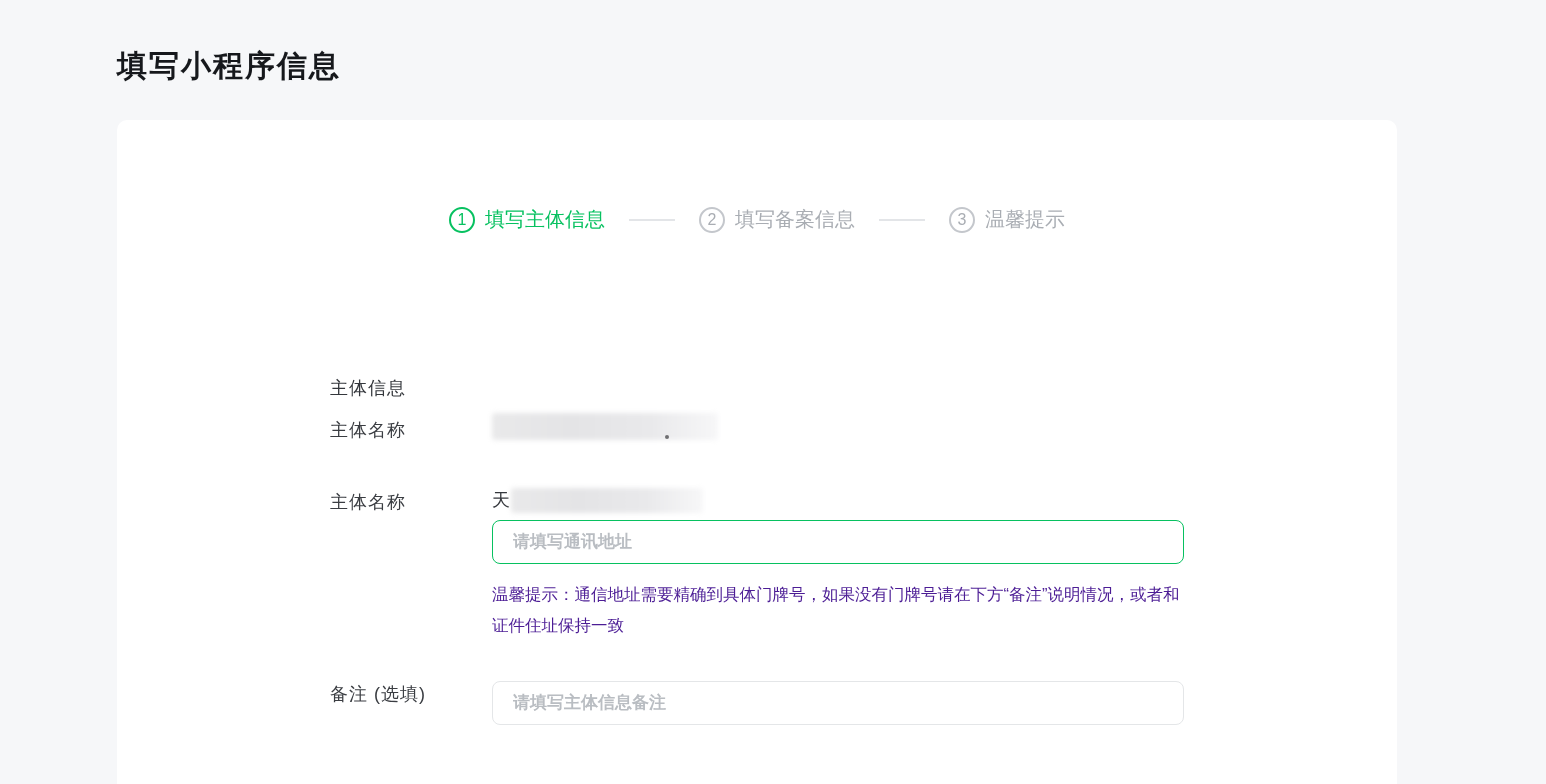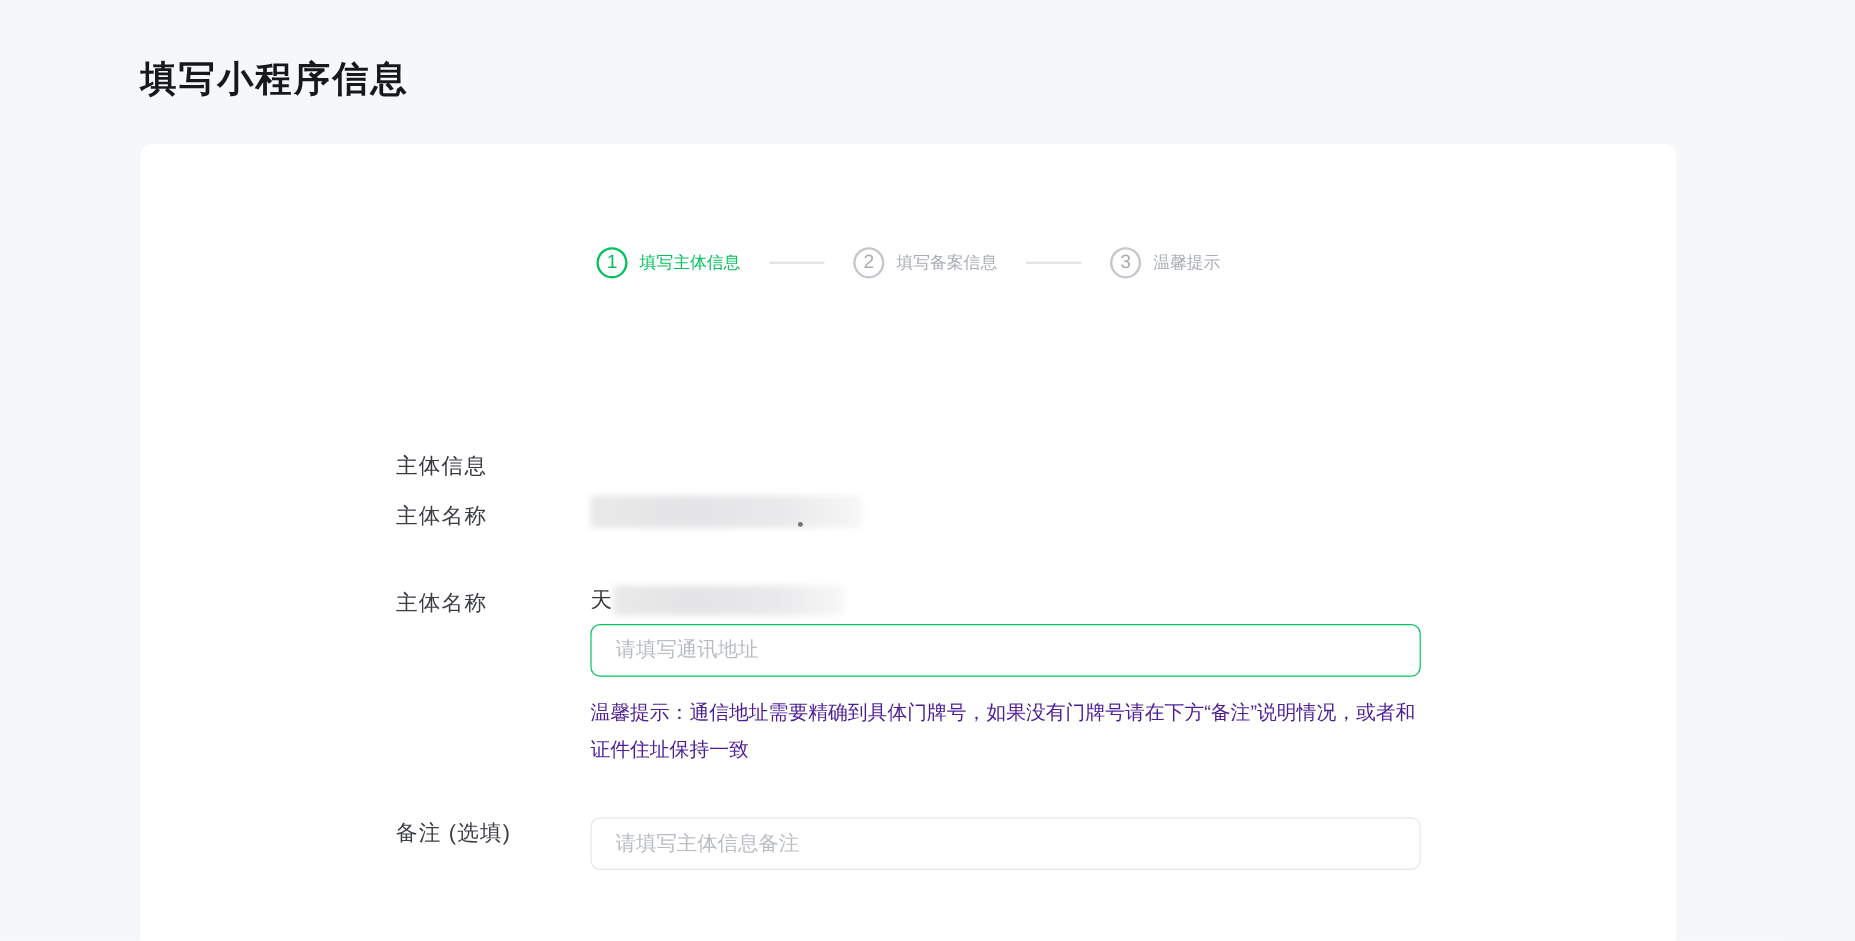--- a/index.html
+++ b/index.html
@@ -29,21 +29,21 @@
     position:absolute; left:0; top:86px; width:100%;
     display:flex; justify-content:center; align-items:center;
   }
   .step { display:flex; align-items:center; }
   .step-circle {
     width:26px; height:26px; border-radius:50%;
     border:2px solid #07c160; color:#07c160;
     display:flex; align-items:center; justify-content:center;
     font-size:16px; flex:0 0 auto;
   }
-  .step-label { font-size:14px; color:#07c160; margin-left:10px; white-space:nowrap; }
+  .step-label { font-size:20px; color:#07c160; margin-left:10px; white-space:nowrap; }
   .step.inactive .step-circle { border-color:#c4c7cc; color:#a9adb3; }
   .step.inactive .step-label { color:#a9adb3; }
   .step-connector { width:46px; height:2px; background:#e3e5e8; margin:0 24px; flex:0 0 auto; }
 
   
   .section-title {
     position:absolute; left:213px; top:224px;
     font-size:18px; color:#34373c; letter-spacing:1px;margin-top:32px;
   }
   .field-label {
@@ -68,21 +68,21 @@
   .address-prefix {
     position:absolute; left:375px; top:368px;
     font-size:18px; color:#34373c;
   }
   .redacted-address { left:394px; top:368px; width:192px; height:25px; }
 
   .text-input {
     position:absolute; left:375px; width:692px; height:44px;
     border-radius:8px; background:#fff;
     font-family:inherit; font-size:17px; color:#333;
-    padding:0 20px; outline:none;
+    padding:0 20px; outline:none;font-weight:bold;
   }
   .text-input::placeholder { color:#b9bdc2; opacity:1; }
   .input-contact-address { top:400px; border:1.5px solid #07c160; }
   .input-remark { top:561px; border:1px solid #e4e6e8; }
 
   .field-hint {
     position:absolute; left:375px; top:459px; width:700px;
     font-size:16.5px; line-height:31px; color:#4c1d95;
   }
 </style>

